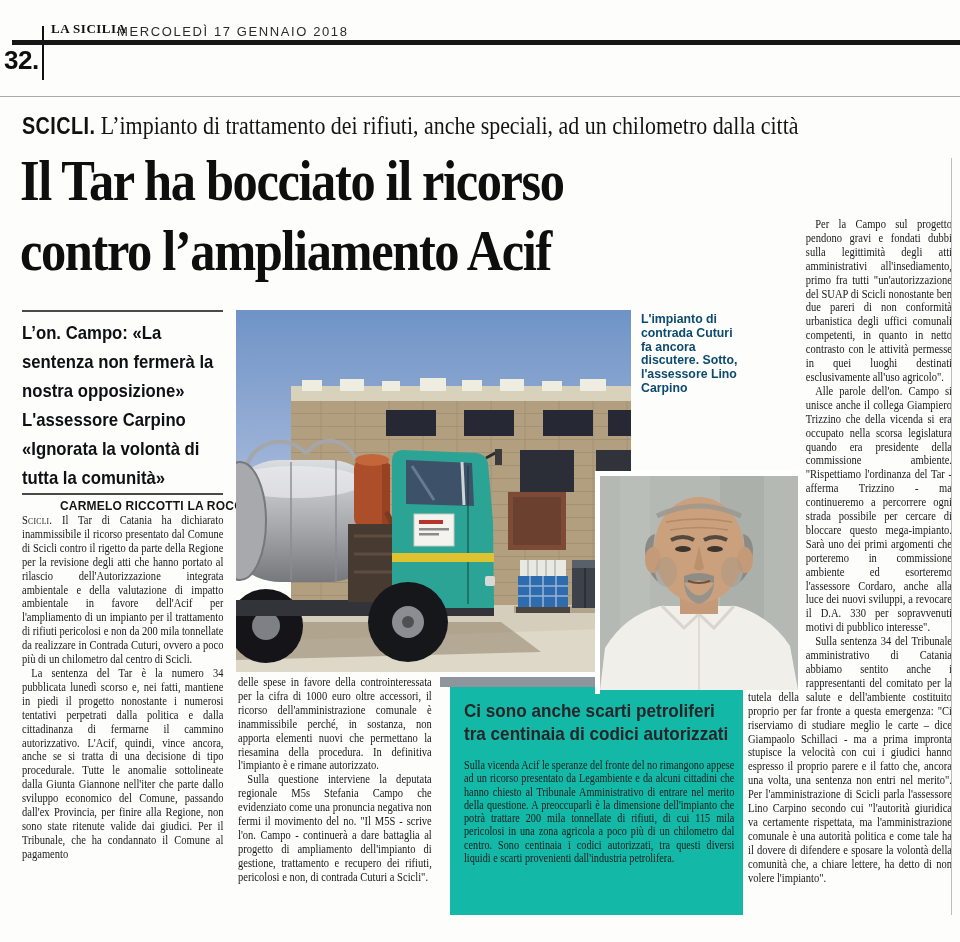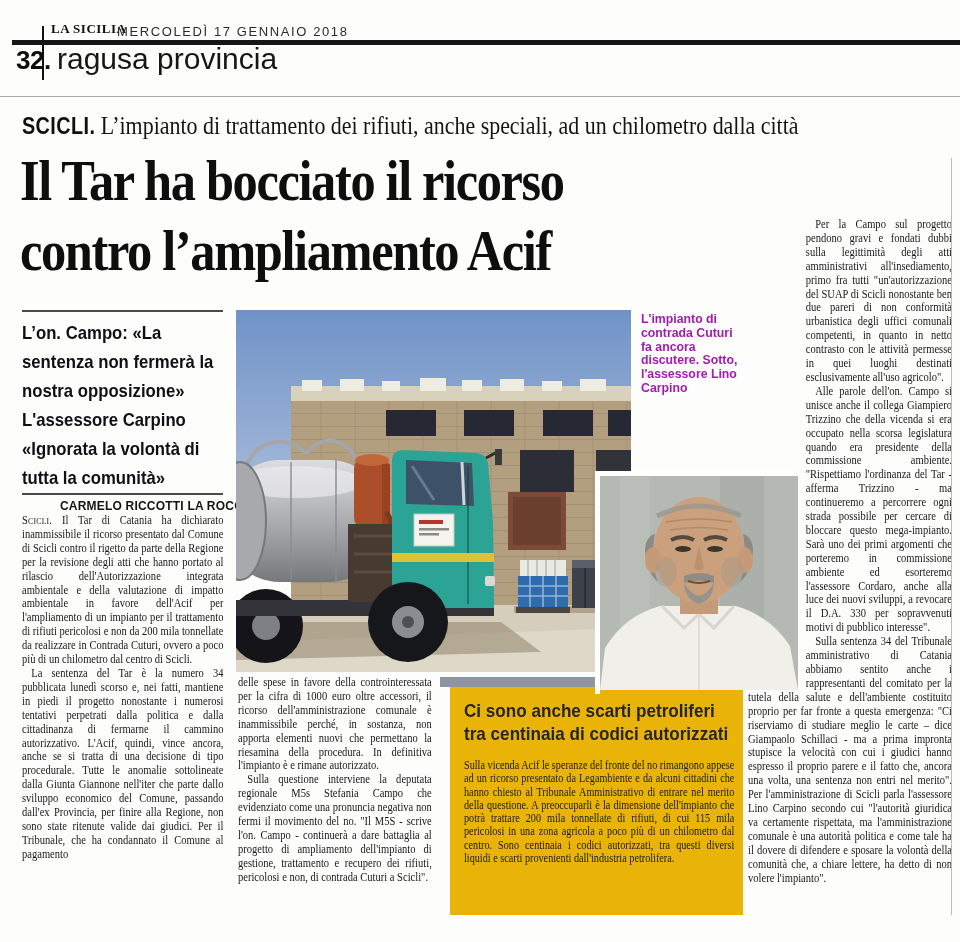--- a/index.html
+++ b/index.html
@@ -6,21 +6,21 @@
   .page{position:relative;width:960px;height:942px;background:#fdfdfc;overflow:hidden;
         font-family:"Liberation Sans",sans-serif;color:#1a1a1a;text-decoration:underline;}
   .abs{position:absolute;}
 
   
   .m-logo{left:51px;top:21px;font-family:"Liberation Serif",serif;font-weight:700;
           font-size:13px;letter-spacing:.5px;color:#111;}
   .m-date{left:117px;top:24px;font-size:13px;letter-spacing:1.6px;color:#2b2b2b;}
   .m-vline{left:42px;top:26px;width:2px;height:54px;background:#111;}
   .m-rule{left:12px;top:40px;width:948px;height:5px;background:#161616;}
-  .m-pagenum{left:16px;top:45px;font-weight:800;font-size:26px;letter-spacing:-.5px;color:#0e0e0e;text-align:right;}
+  .m-pagenum{left:4px;top:45px;font-weight:800;font-size:26px;letter-spacing:-.5px;color:#0e0e0e;text-align:right;}
   .m-section{left:57px;top:42px;font-weight:400;font-size:30px;color:#161616;}
   .m-thinrule{left:0;top:96px;width:960px;height:1px;background:#a9a9a9;}
 
   
   .kicker{left:22px;top:111px;width:1100px;white-space:nowrap;transform:scaleX(.86);transform-origin:0 0;}
   .kicker-tag{font-weight:700;font-size:23px;letter-spacing:.5px;color:#101010;}
   .kicker-text{font-family:"Liberation Serif",serif;font-size:25.5px;color:#141414;}
   .headline{left:20px;top:146px;width:830px;font-family:"Liberation Serif",serif;font-weight:700;
             font-size:56px;line-height:70px;letter-spacing:-1.5px;color:#0e0e0e;
             transform:scaleX(.9);transform-origin:0 0;white-space:nowrap;}
@@ -40,44 +40,43 @@
   .lead{font-variant:small-caps;letter-spacing:.3px;}
 
   .col1{left:22px;top:514px;width:237px;height:404px;overflow:hidden;}
   .col2{left:238px;top:676px;width:228px;height:244px;overflow:hidden;}
   .col3{left:748px;top:218px;width:240px;height:700px;overflow:hidden;}
   .wrap-spacer{float:left;width:68px;height:214px;margin-top:258px;}
 
   
   .photo-main{left:236px;top:310px;width:395px;height:362px;}
   .caption{left:641px;top:313px;width:104px;font-weight:700;font-size:12.3px;
-           line-height:13.8px;color:#a21caf;}
+           line-height:13.8px;color:#0c4a6e;}
   .portrait{left:595px;top:471px;border-left:5px solid #fff;border-top:5px solid #fff;z-index:4;}
 
   
   .box-bar{left:440px;top:677px;width:304px;height:10px;background:#8e959d;}
-  .box-body{left:450px;top:687px;width:293px;height:228px;background:#eab308;overflow:hidden;}
+  .box-body{left:450px;top:687px;width:293px;height:228px;background:#14b8a6;overflow:hidden;}
   .box-title{margin:13px 14px 0 14px;width:300px;font-weight:700;font-size:19px;line-height:22.5px;
              color:#26262a;transform:scaleX(.9);transform-origin:0 0;}
   .box-btext{margin:14px 0 0 14px;width:318px;font-family:"Liberation Serif",serif;font-size:12px;
              line-height:13.3px;text-align:justify;color:#1b1b1e;
              transform:scaleX(.85);transform-origin:0 0;}
   .vline-right{left:951px;top:158px;width:1px;height:757px;background:#bcbcbc;}
 </style>
 </head>
 <body>
 
 <div class="page">
 
   <div class="abs m-logo">LA SICILIA</div>
   <div class="abs m-date">MERCOLEDÌ 17 GENNAIO 2018</div>
   <div class="abs m-vline"></div>
   <div class="abs m-rule"></div>
   <div class="abs m-pagenum">32.</div>
-  <div class="abs m-section">ragusa provincia</div>
   <div class="abs m-thinrule"></div>
 
   <div class="abs kicker">
     <span class="kicker-tag">SCICLI.</span><span class="kicker-text"> L’impianto di trattamento dei rifiuti, anche speciali, ad un chilometro dalla città</span>
   </div>
 
   <div class="abs headline">
     <div>Il Tar ha bocciato il ricorso</div>
     <div>contro l’ampliamento Acif</div>
   </div>

